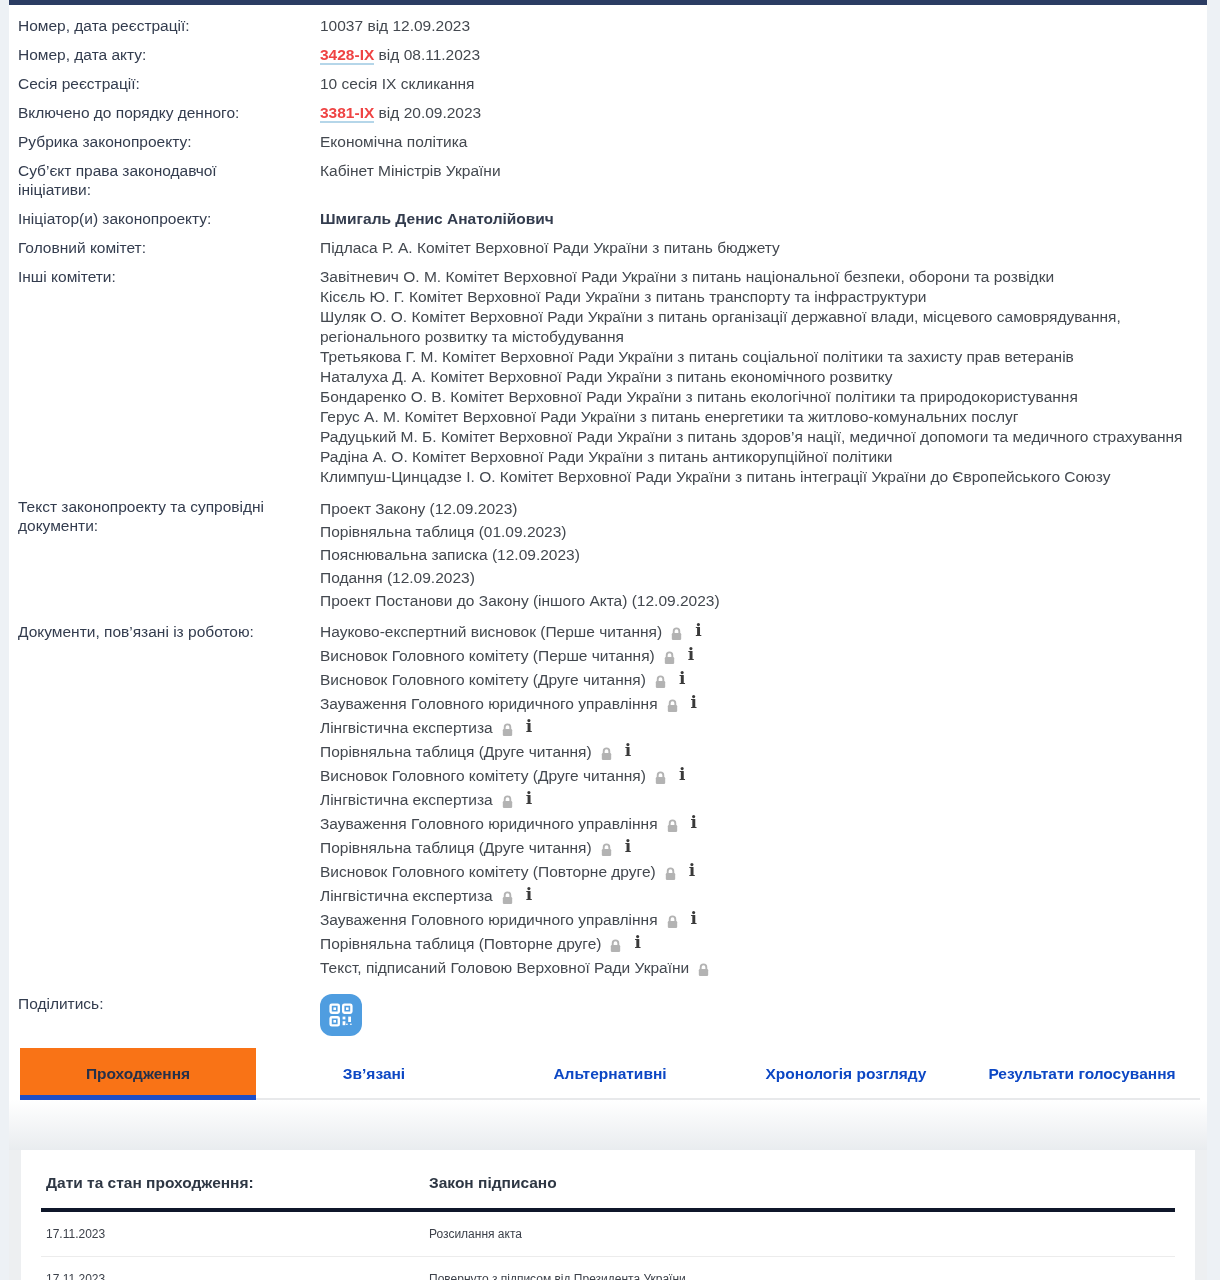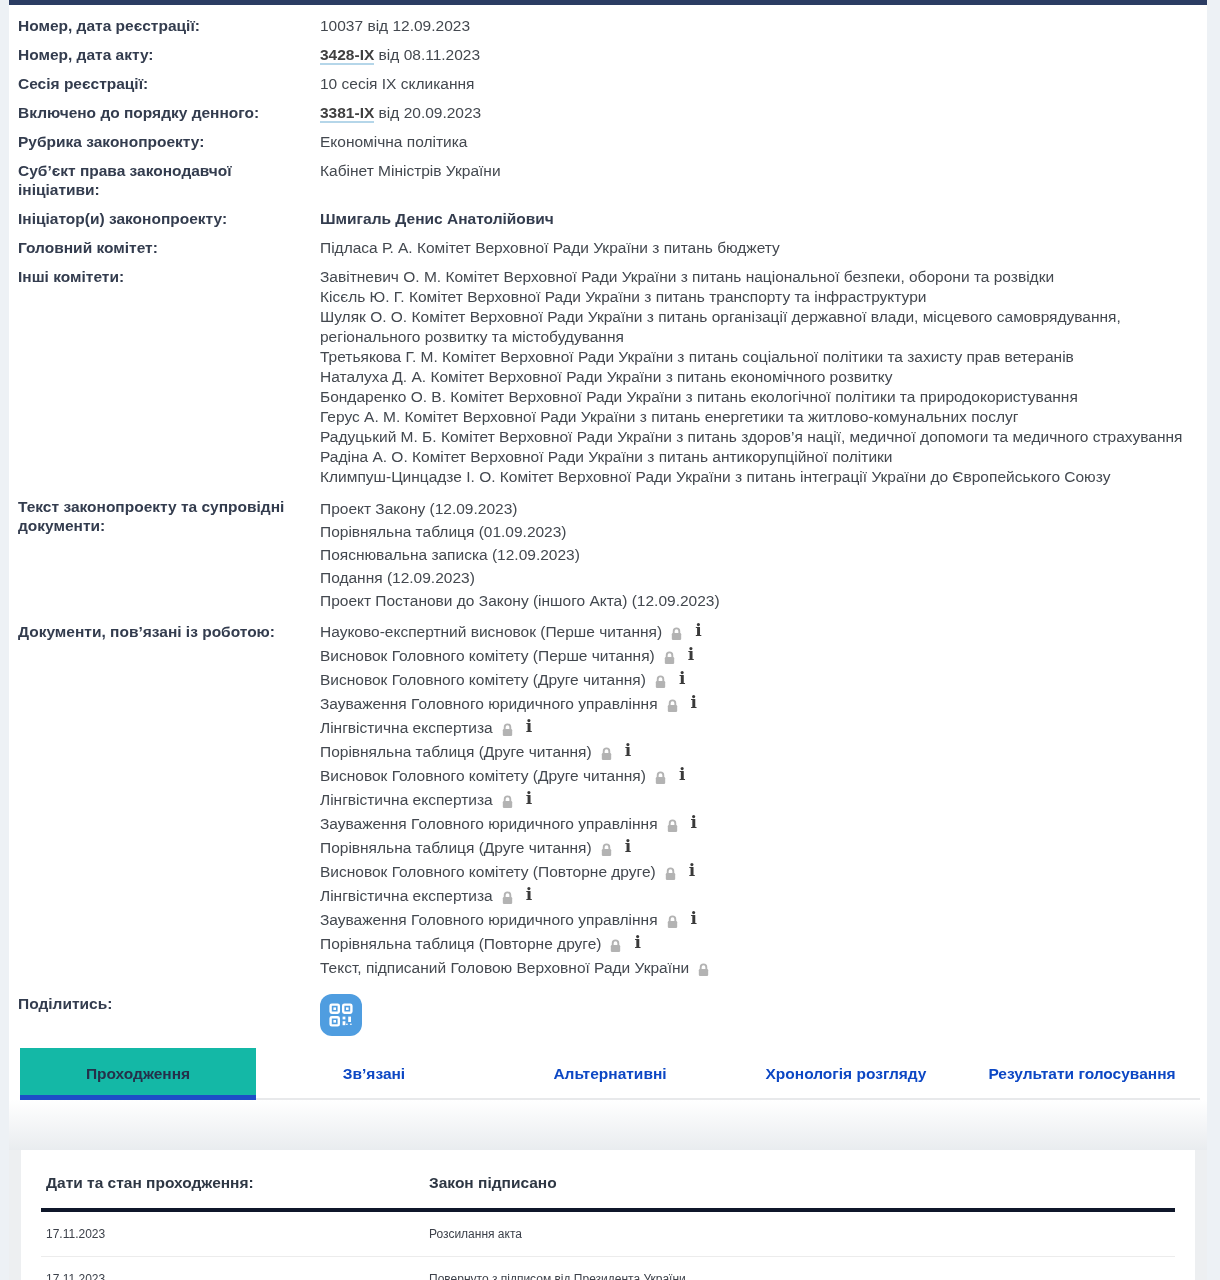--- a/index.html
+++ b/index.html
@@ -9,24 +9,24 @@
     font-family: "Liberation Sans", sans-serif;
   }
   .edge { position: absolute; top: 0; bottom: 0; background: #edf1f5; z-index: 6; }
   .edge.left  { left: 0; width: 9px; }
   .edge.right { right: 0; width: 13px; }
   .topbar { height: 5px; background: #2b3c63; margin: 0 13px 0 9px; }
 
   .content { padding: 6px 20px 0 18px; }
   .frow { display: grid; grid-template-columns: 302px 1fr; align-items: start;
           padding: 5px 0; font-size: 15.5px; line-height: 19px; }
-  .flabel { font-weight: bold; color: #333c4e; padding-right: 16px; }
+  .flabel { font-weight: normal; color: #333c4e; padding-right: 16px; }
   .fvalue { color: #43484f; }
   .bold-value { font-weight: bold; color: #333c4e; }
-  .doclink { color: #404040; font-weight: bold; text-decoration: none;
+  .doclink { color: #ef4444; font-weight: bold; text-decoration: none;
              border-bottom: 2px solid #b5d6e9; cursor: pointer; }
 
   .committees .committee { line-height: 20px; }
   .docs .doc-line { line-height: 23px; cursor: pointer; }
   .rel .rel-line { height: 24px; display: flex; }
   .rel .rel-text { cursor: pointer; }
   .lock { margin-left: 7px; display: inline-flex; align-items: center; }
   .lock svg { width: 15px; height: 16px; display: block; }
   .info { margin-left: 11px; font-family: "DejaVu Serif", serif; font-weight: bold;
           font-size: 17px; color: #3a3a3a; line-height: 1; cursor: pointer; }
@@ -37,21 +37,21 @@
             border: none; display: flex; align-items: center; justify-content: center;
             cursor: pointer; }
   .qr-btn svg { width: 24px; height: 24px; display: block; }
 
   .tabs { display: flex; margin: 8px 20px 0; position: relative; height: 52px; }
   .tabs .baseline { position: absolute; left: 0; right: 0; bottom: 0; height: 2px;
                     background: #e8e9eb; }
   .tab { flex: 1; display: flex; align-items: center; justify-content: center;
          font-size: 15.5px; font-weight: bold; color: #0c47c4; position: relative;
          cursor: pointer; z-index: 1; }
-  .tab.active { background: #14b8a6; color: #25304a; }
+  .tab.active { background: #f97316; color: #25304a; }
   .tab.active::after { content: ""; position: absolute; left: 0; right: 0; bottom: 0;
                        height: 5px; background: #1d4ec7; }
 
   .gradient { height: 50px; margin: 0 13px 0 9px;
               background: linear-gradient(180deg, #ffffff, #e9ecef); }
   .table-section { background: #edeff1; margin: 0 13px 0 9px; height: 300px; }
   .card { background: #ffffff; margin: 0 12px; padding: 2px 20px 0; min-height: 280px; }
   .thead { display: grid; grid-template-columns: 383px 1fr; font-weight: bold;
            color: #2e3744; font-size: 15.5px; padding: 22px 5px 16px;
            border-bottom: 4px solid #0f172a; }

